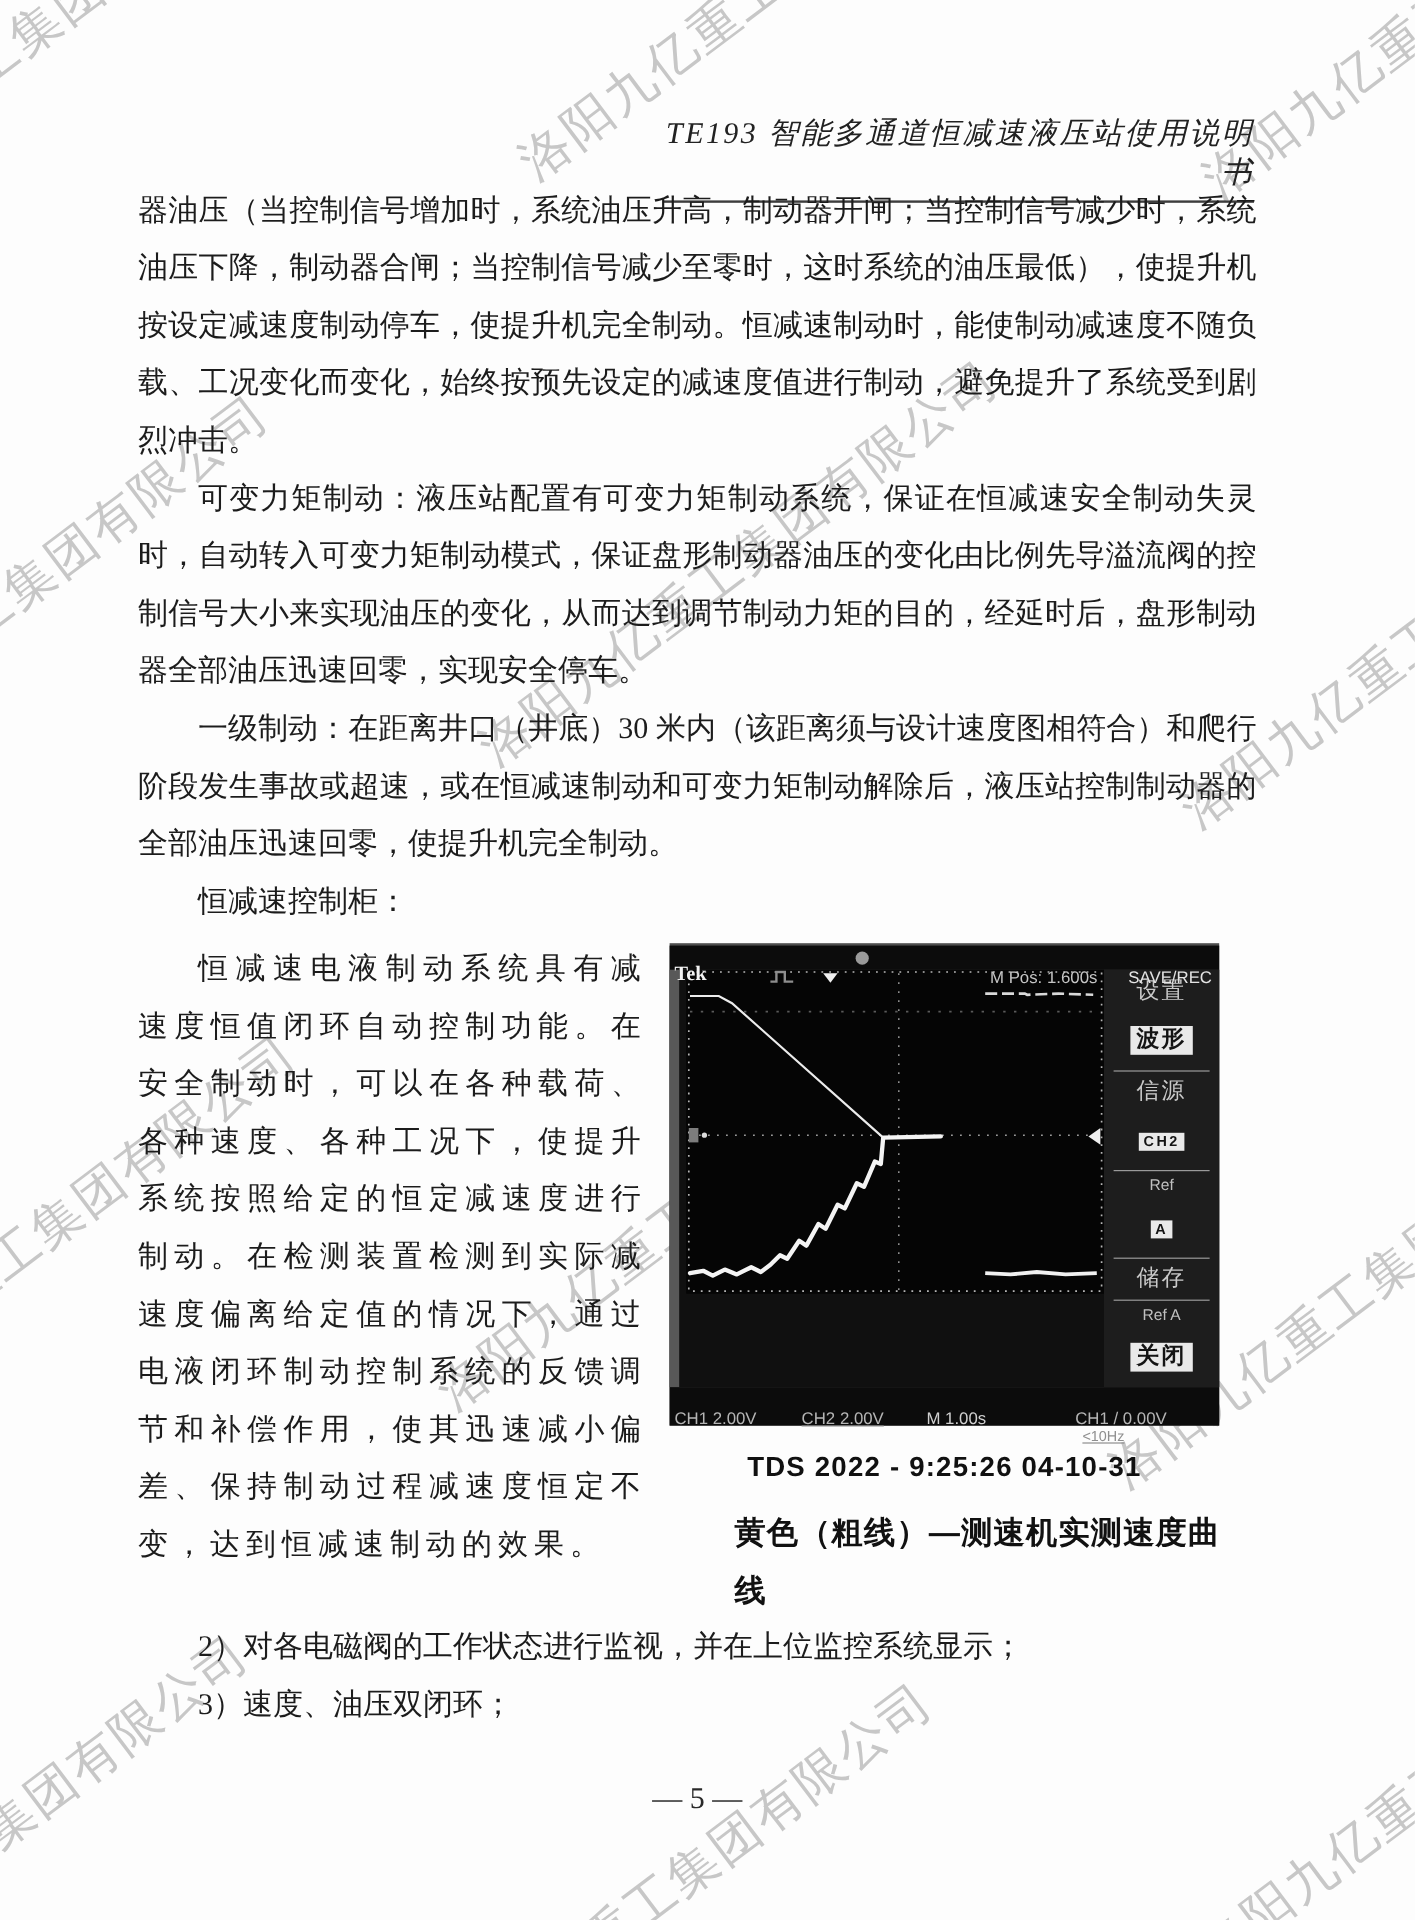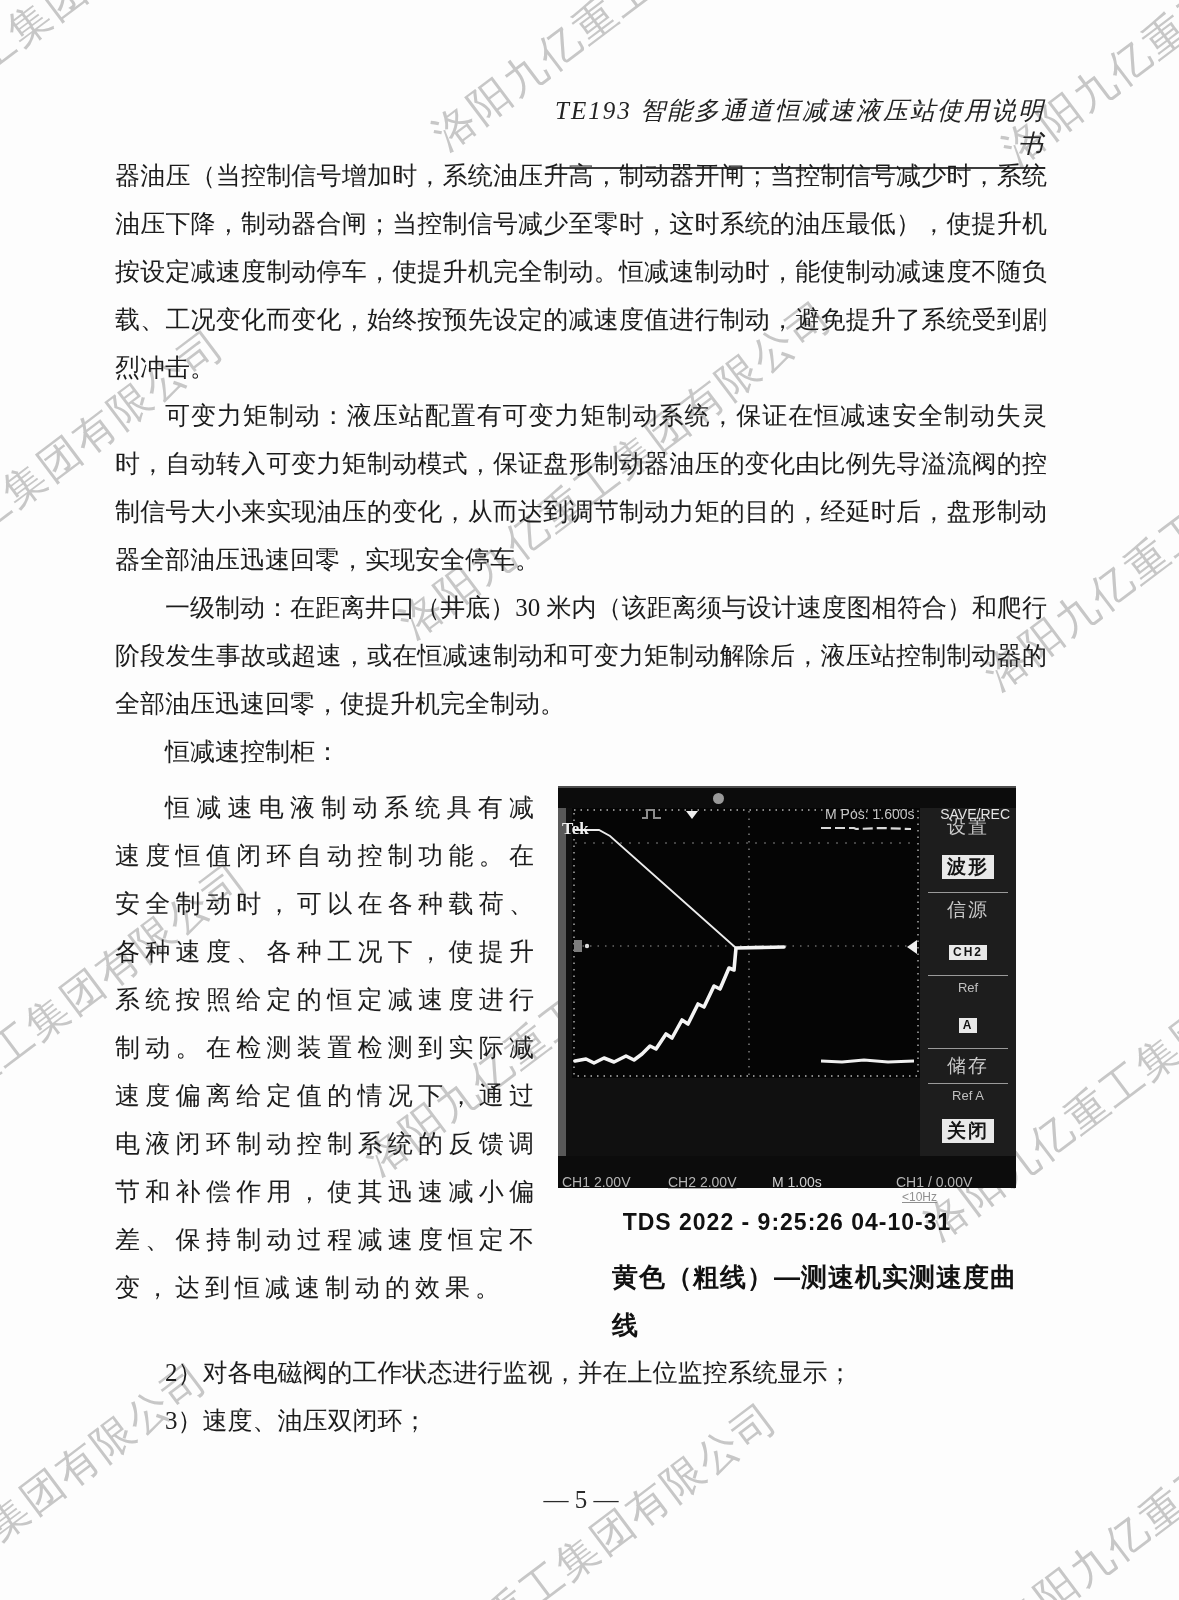--- a/index.html
+++ b/index.html
@@ -21,21 +21,21 @@
   .indent{text-indent:2em;}
   
   .columns{display:flex;margin-top:8px;}
   .col-left{width:424px;}
   .col-left p{letter-spacing:5px;}
   .col-right{width:458px;margin-left:19px;}
   
   .scope{width:458px;background:#4e4e4e;padding:2px 0 0 0;margin-top:2px;}
   .scope-topbar{position:relative;height:20px;background:#0c0c0c;
       font-family:"Liberation Sans",sans-serif;font-size:14px;color:#cfcfcf;}
-  .scope-topbar .tek{position:absolute;left:4px;top:17px;font-family:"Liberation Serif",serif;
+  .scope-topbar .tek{position:absolute;left:4px;top:0px;font-family:"Liberation Serif",serif;
       font-weight:bold;font-size:17px;color:#f2f2f2;}
   .scope-topbar .pulse{position:absolute;left:83px;top:3px;}
   .scope-topbar .recdot{position:absolute;left:155px;top:5px;width:11px;height:11px;
       border-radius:50%;background:#9a9a9a;}
   .scope-topbar .mpos{position:absolute;left:267px;top:2px;color:#c4c4c4;}
   .scope-topbar .saverec{position:absolute;right:6px;top:2px;color:#e4e4e4;}
   .scope-mid{display:flex;background:#101010;border-left:8px solid #585858;}
   .scope-screen{display:block;margin-left:6px;background:#050505;}
   .scope-menu{flex:1;background:#1d1d1d;font-family:Liberation Sans, sans-serif;
       text-align:center;color:#c9c9c9;padding-top:6px;}

